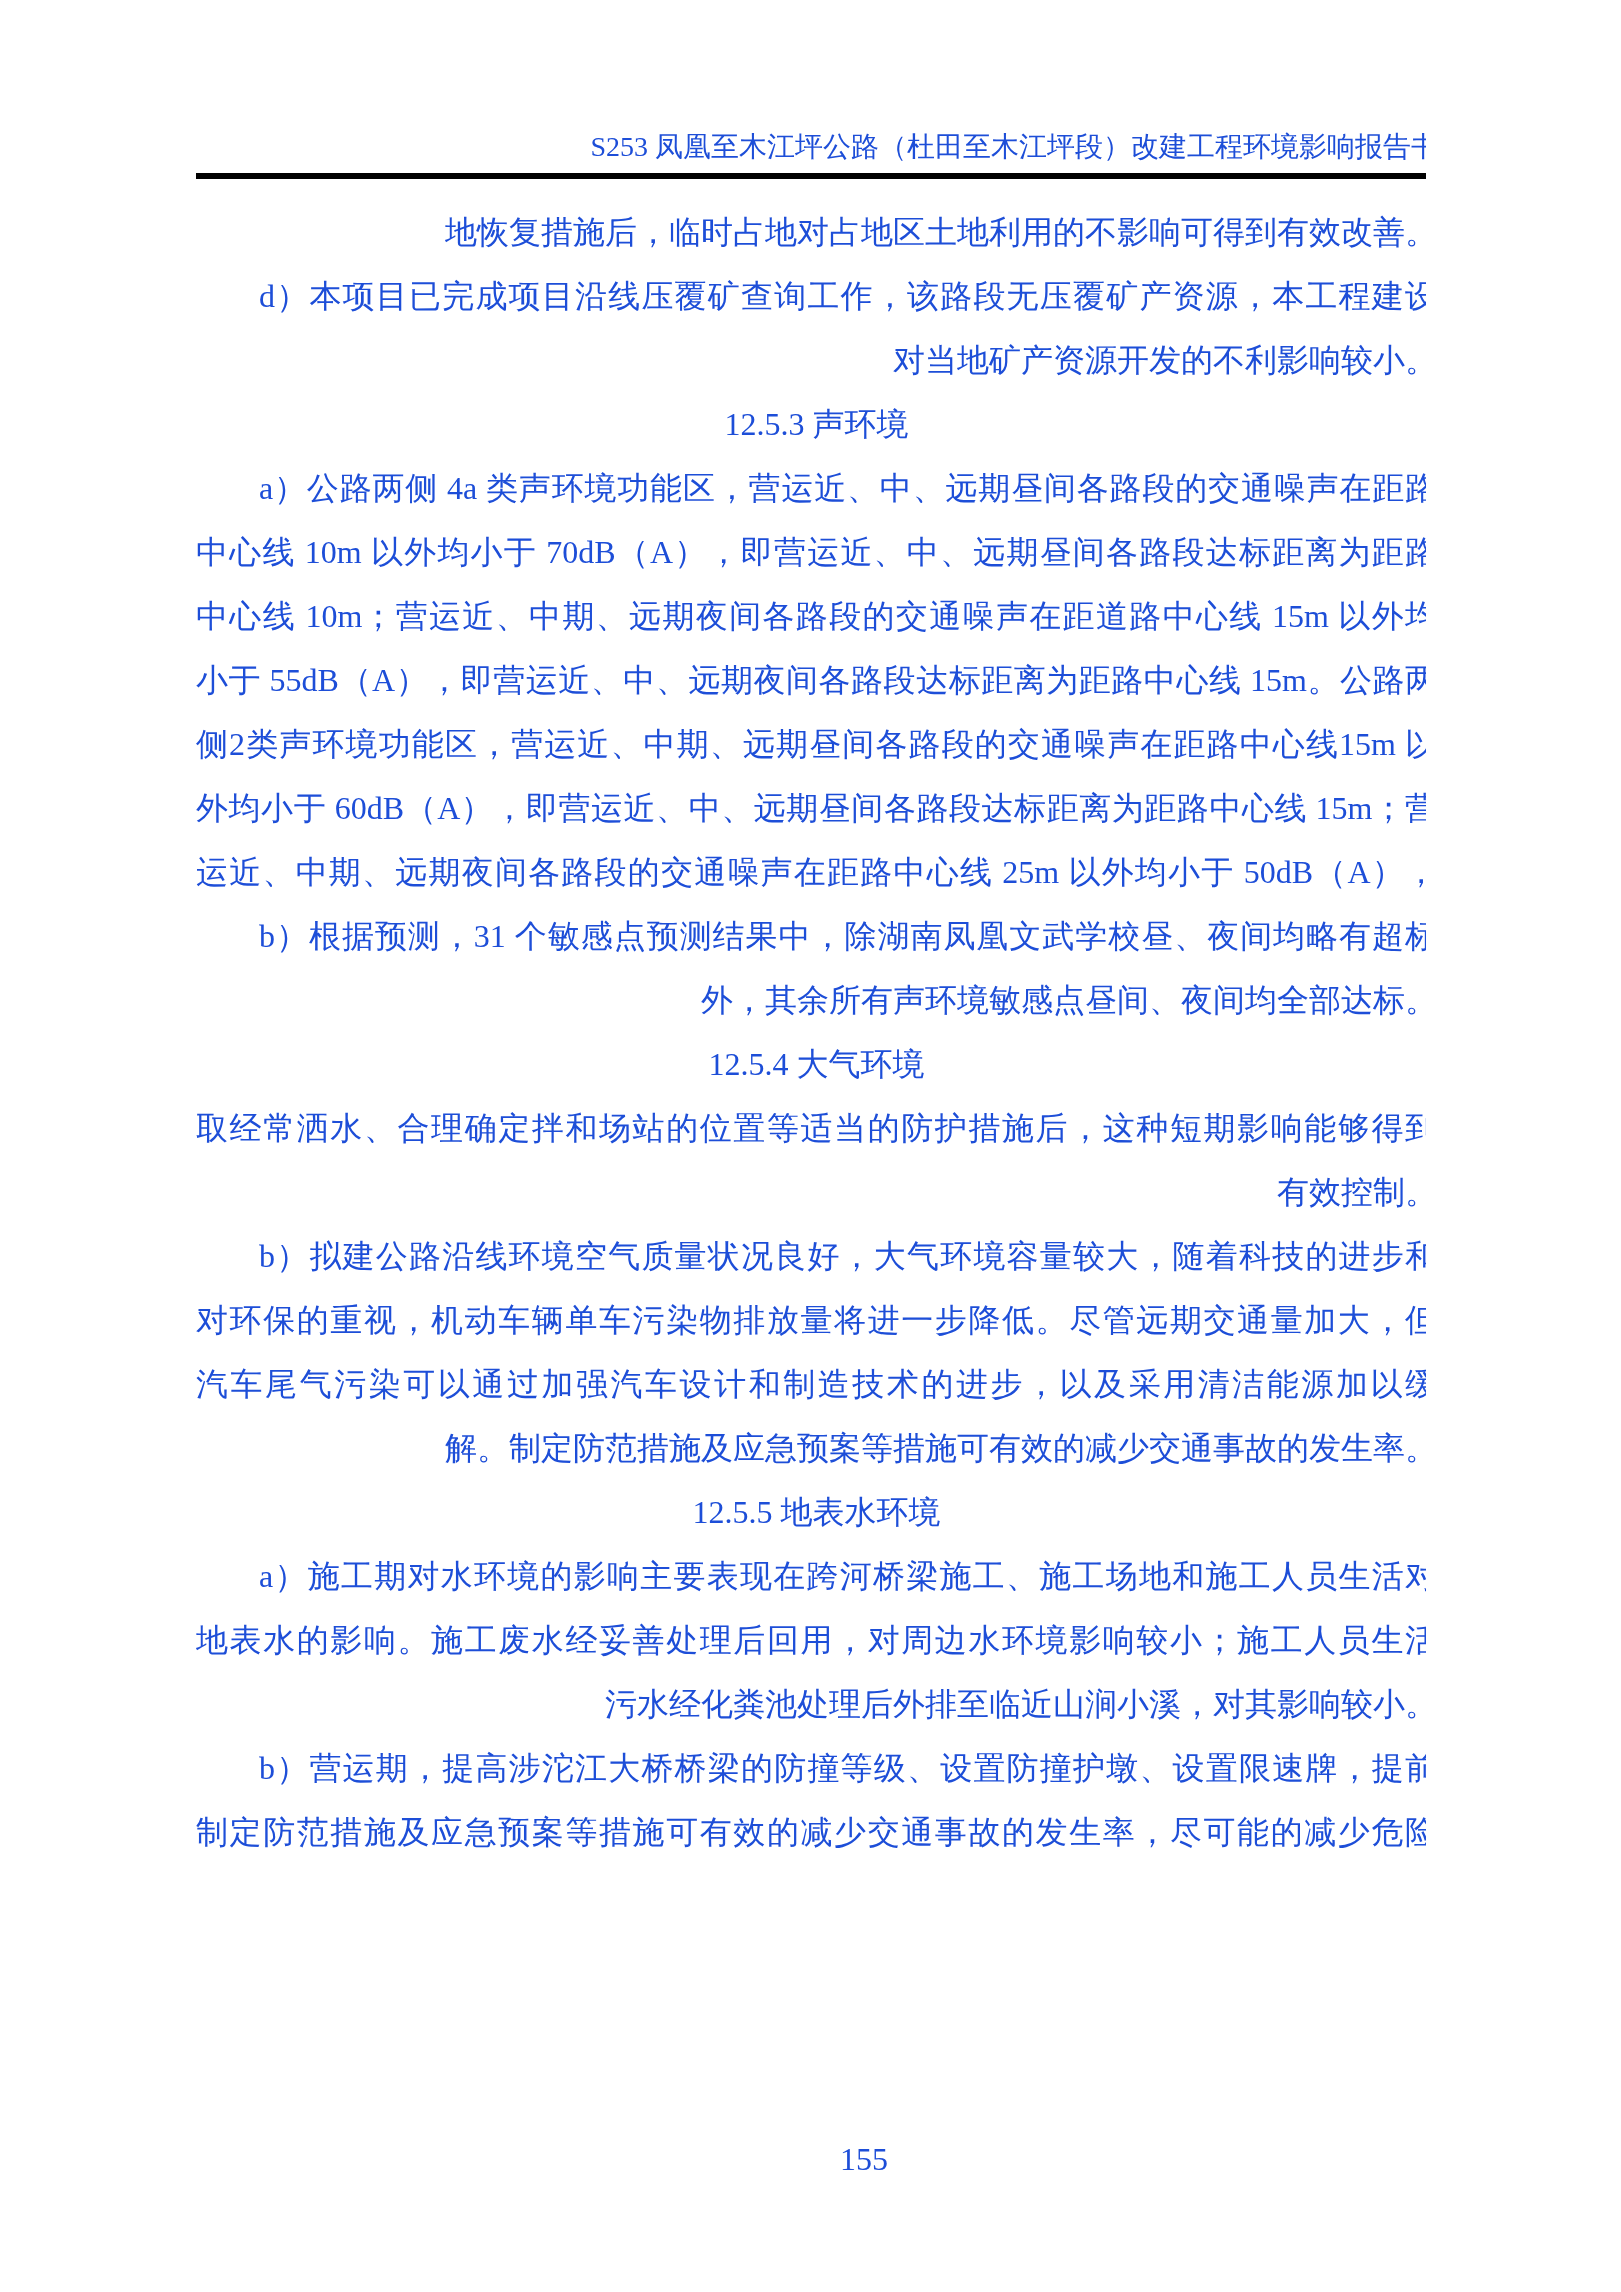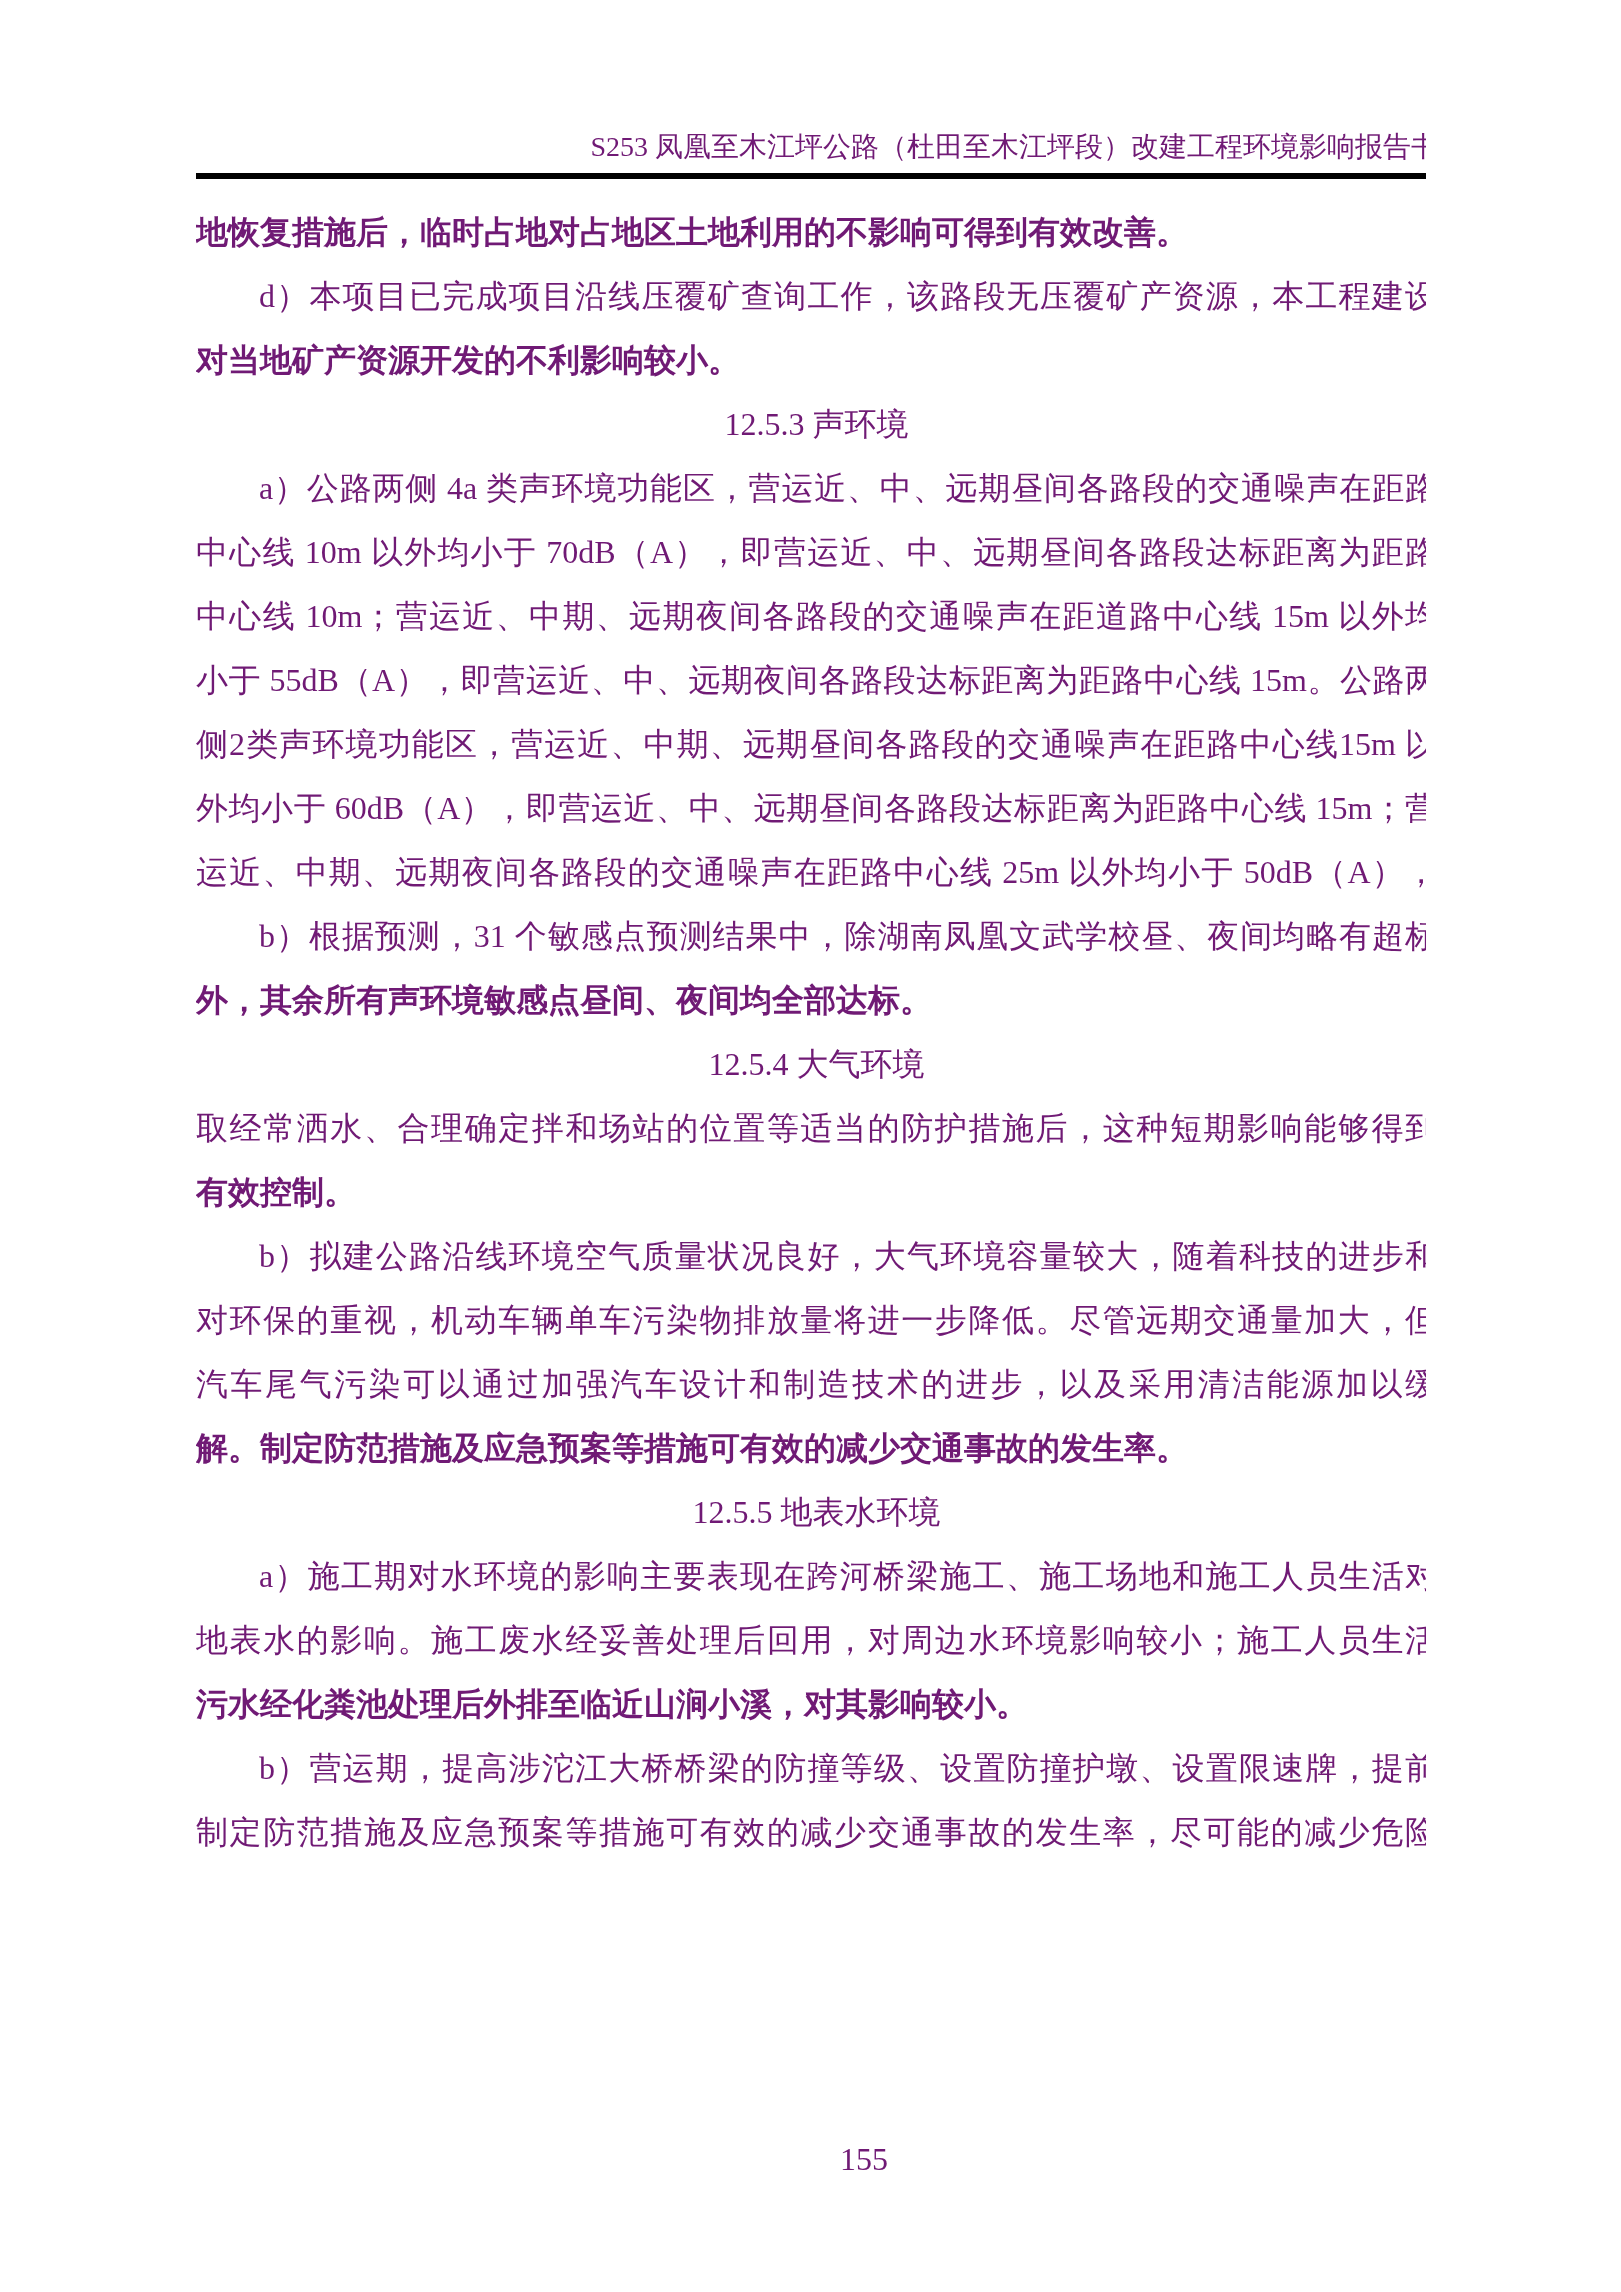--- a/index.html
+++ b/index.html
@@ -5,21 +5,21 @@
   html, body {
     margin: 0;
     padding: 0;
     background: #ffffff;
   }
   .page {
     position: relative;
     width: 1426px;
     height: 2293px;
     background: #ffffff;
-    color: #701a75;
+    color: #1d4ed8;
     font-family: "Liberation Serif", "DejaVu Serif", serif;
     overflow: hidden;
   }
   .header-title {
     position: absolute;
     top: 127px;
     left: 196px;
     width: 1243px;
     text-align: right;
     font-size: 28px;
@@ -49,22 +49,21 @@
   .line.indent-just {
     text-indent: 63px;
     text-align: justify;
     text-align-last: justify;
   }
   .line.cont-just {
     text-align: justify;
     text-align-last: justify;
   }
   .line.cont-end {
-    text-align: left;
-    font-weight: bold;
+    text-align: right;
   }
   .line.heading {
     text-align: center;
   }
   .page-number {
     position: absolute;
     top: 2143px;
     left: 864px;
     transform: translateX(-50%);
     font-size: 32px;

